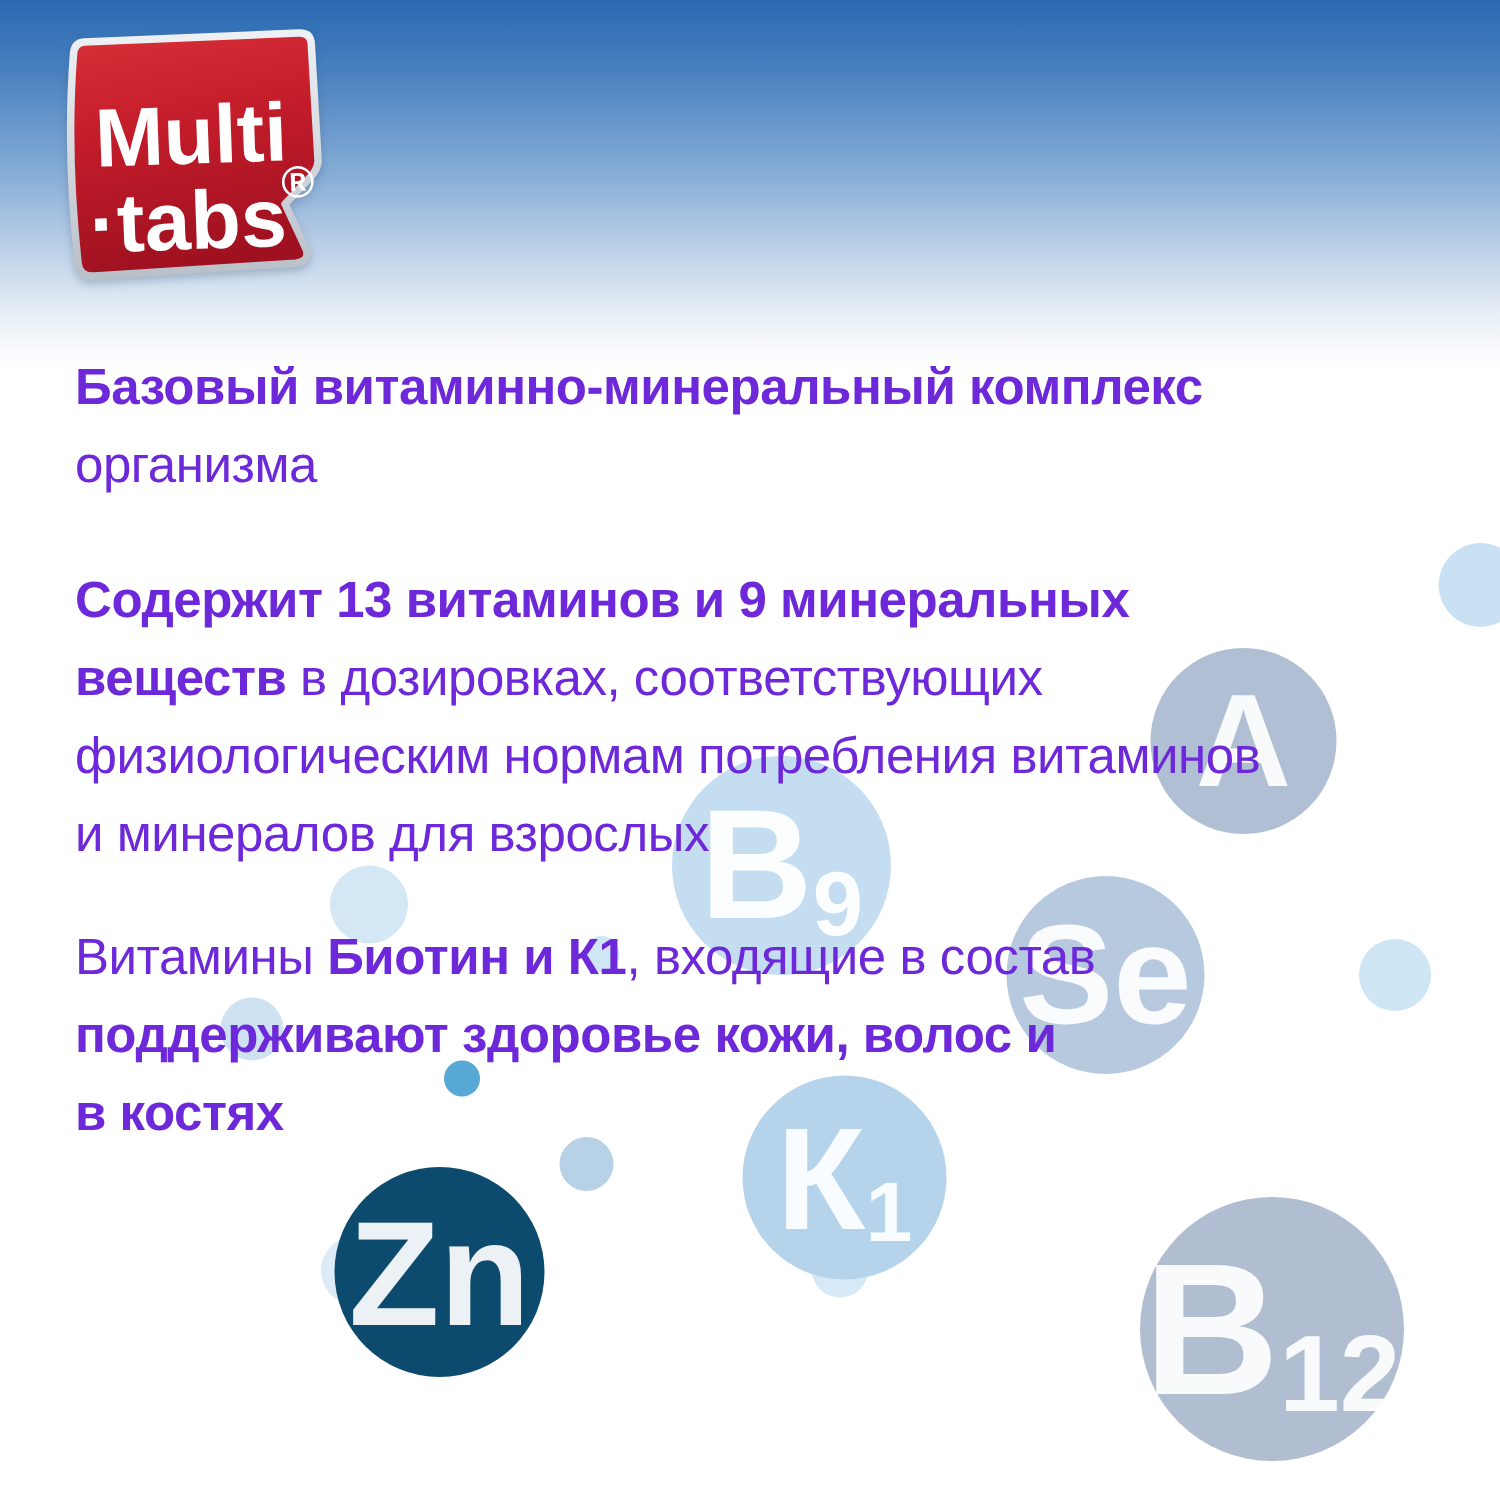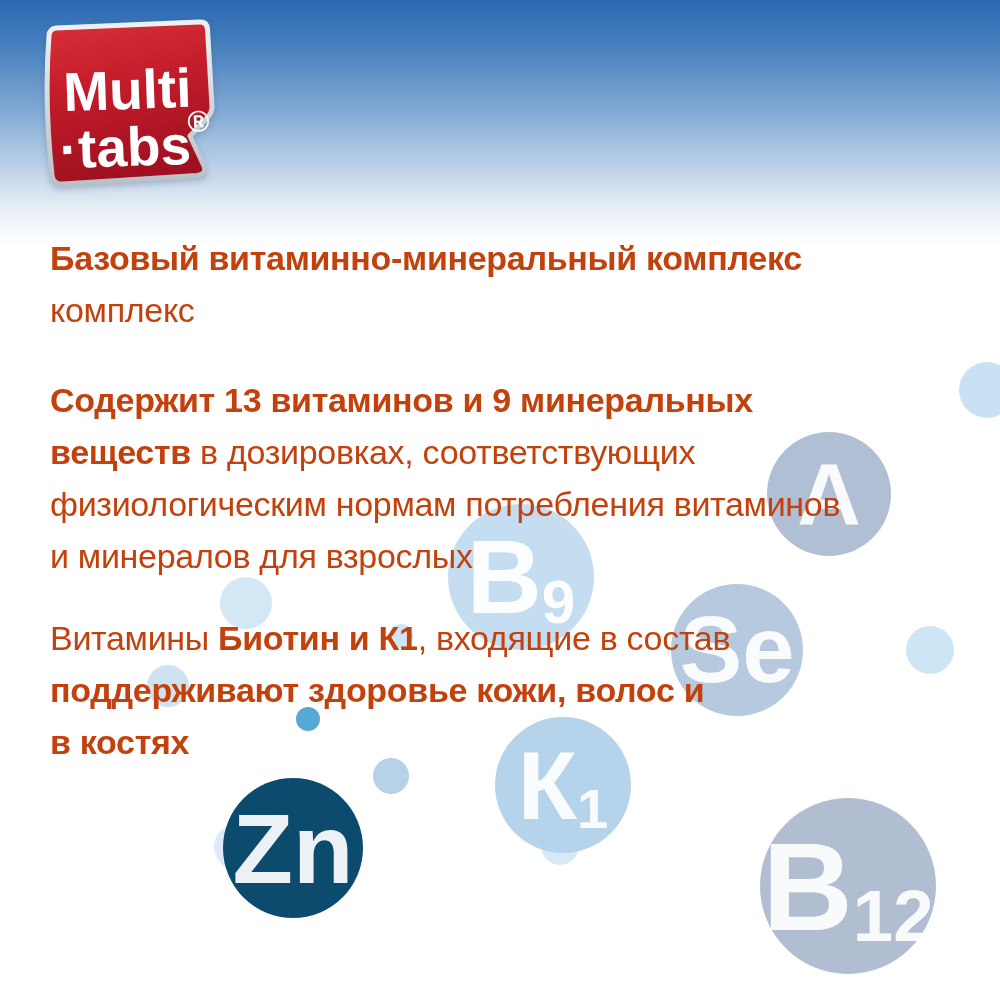--- a/index.html
+++ b/index.html
@@ -17,21 +17,21 @@
     position:absolute;border-radius:50%;
     display:flex;align-items:center;justify-content:center;
     color:rgba(255,255,255,0.92);font-weight:bold;line-height:1;
   }
   .vmain{line-height:1;}
   .vsub{line-height:1;font-size:0.58em;transform:translateY(0.42em);}
   .logo-wrap{position:absolute;left:36px;top:16px;z-index:3;}
   .logo-wrap svg{filter:drop-shadow(0 3px 3px rgba(40,60,90,0.25));}
   .text-block{
     position:absolute;left:50px;top:232px;width:905px;z-index:4;
-    color:#c2410c;font-size:34px;line-height:52px;letter-spacing:-0.3px;
+    color:#6d28d9;font-size:34px;line-height:52px;letter-spacing:-0.3px;
   }
   .para{margin:0;}
   .para[data-idx="1"]{margin-top:38px;}
   .para[data-idx="2"]{margin-top:30px;}
   .line{display:block;white-space:pre-wrap;}
   .seg.bold{font-weight:bold;}
 </style>
 </head>
 <body>
 
@@ -90,21 +90,21 @@
       <text x="92" y="93" text-anchor="middle" font-size="55">Multi</text>
       <text x="88" y="150" text-anchor="middle" font-size="55">·tabs</text>
       <text x="162" y="118" text-anchor="middle" font-size="30">®</text>
     </g>
   </svg>
 </div>
 
 <div class="text-block">
     <p class="para" data-idx="0">
       <span class="line"><span class="seg bold">Базовый витаминно-минеральный комплекс</span></span>
-      <span class="line"><span class="seg">комплекс</span></span>
+      <span class="line"><span class="seg">организма</span></span>
     </p>
     <p class="para" data-idx="1">
       <span class="line"><span class="seg bold">Содержит 13 витаминов и 9 минеральных</span></span>
       <span class="line"><span class="seg bold">веществ</span><span class="seg"> в дозировках, соответствующих</span></span>
       <span class="line"><span class="seg">физиологическим нормам потребления витаминов</span></span>
       <span class="line"><span class="seg">и минералов для взрослых</span></span>
     </p>
     <p class="para" data-idx="2">
       <span class="line"><span class="seg">Витамины </span><span class="seg bold">Биотин и К1</span><span class="seg">, входящие в состав</span></span>
       <span class="line"><span class="seg bold">поддерживают здоровье кожи, волос и</span></span>

